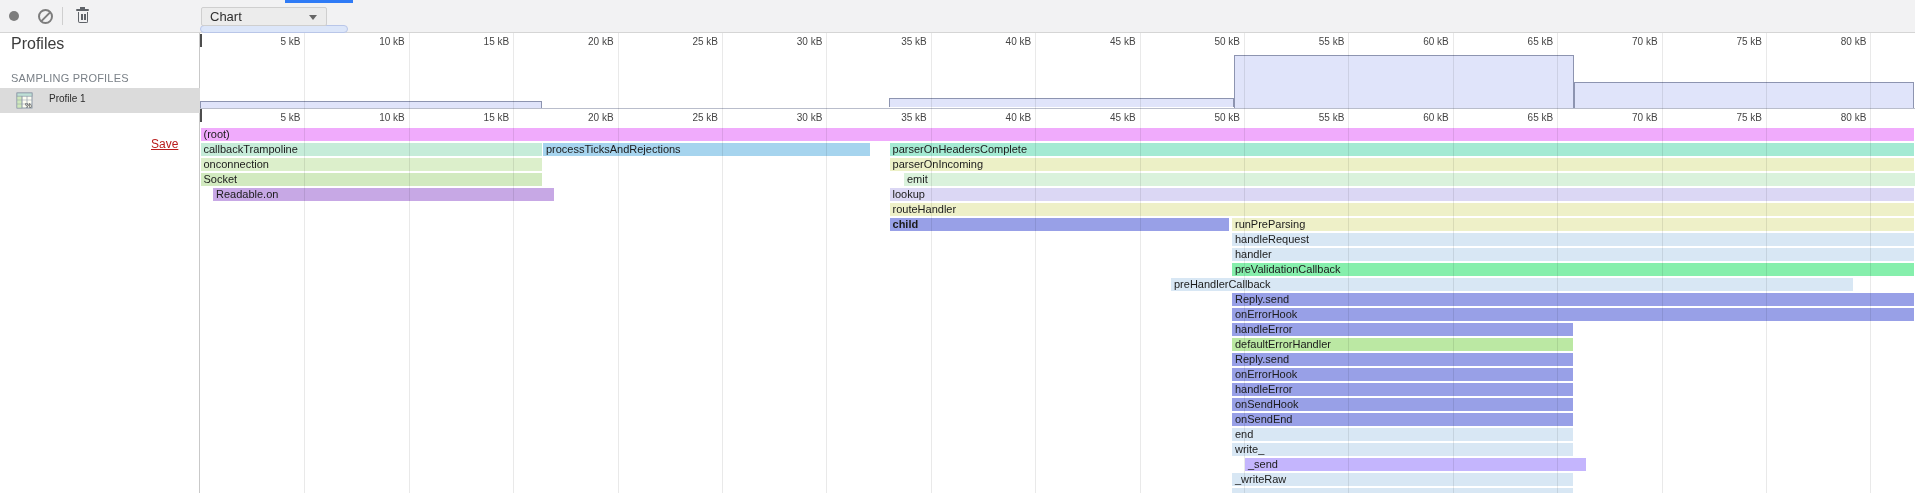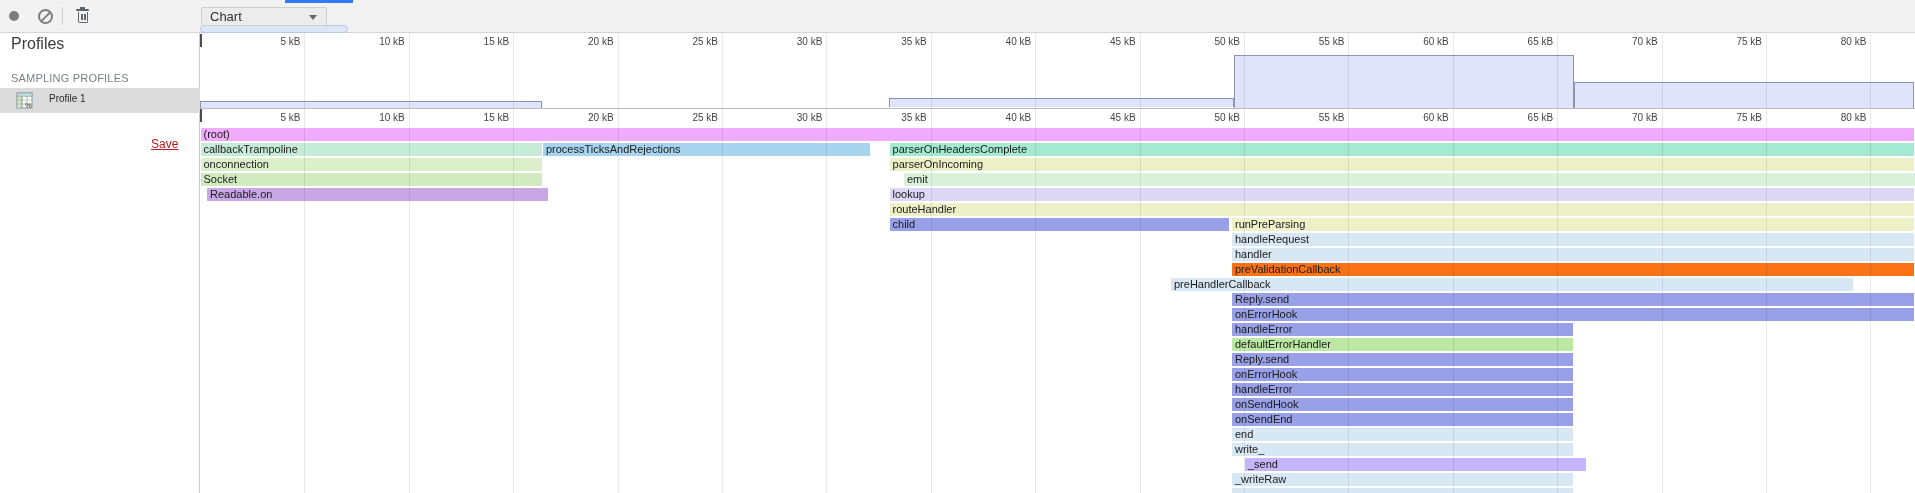--- a/index.html
+++ b/index.html
@@ -127,28 +127,28 @@
     </div>
   <div id="flame">
       <div class="flame-box" style="left: 0.5px; width: 1713.25px; top: 95px; height: 13px; background: #f0abfc;">(root)</div>
       <div class="flame-box" style="left: 0.5px; width: 341.432px; top: 110px; height: 13px; background: rgb(198, 236, 217);">callbackTrampoline</div>
       <div class="flame-box" style="left: 342.932px; width: 326.816px; top: 110px; height: 13px; background: rgb(166, 212, 238);">processTicksAndRejections</div>
       <div class="flame-box" style="left: 689.54px; width: 1024.21px; top: 110px; height: 13px; background: rgb(164, 234, 211);">parserOnHeadersComplete</div>
       <div class="flame-box" style="left: 0.5px; width: 341.432px; top: 125px; height: 13px; background: rgb(220, 239, 203);">onconnection</div>
       <div class="flame-box" style="left: 689.54px; width: 1024.21px; top: 125px; height: 13px; background: rgb(236, 240, 198);">parserOnIncoming</div>
       <div class="flame-box" style="left: 0.5px; width: 341.432px; top: 140px; height: 13px; background: rgb(210, 234, 192);">Socket</div>
       <div class="flame-box" style="left: 704px; width: 1024.21px; top: 140px; height: 13px; background: rgb(218, 242, 220);">emit</div>
-      <div class="flame-box" style="left: 7px; width: 341.432px; top: 155px; height: 13px; background: rgb(199, 168, 229);">Readable.on</div>
+      <div class="flame-box" style="left: 13px; width: 341.432px; top: 155px; height: 13px; background: rgb(199, 168, 229);">Readable.on</div>
       <div class="flame-box" style="left: 689.54px; width: 1024.21px; top: 155px; height: 13px; background: rgb(219, 215, 244);">lookup</div>
       <div class="flame-box" style="left: 689.54px; width: 1024.21px; top: 170px; height: 13px; background: rgb(238, 240, 200);">routeHandler</div>
-      <div class="flame-box" style="left: 689.54px; width: 339.344px; top: 185px; height: 13px; background: rgb(152, 160, 231);">child</div>
+      <div class="flame-box" style="left: 689.54px; width: 339.344px; top: 185px; height: 13px; background: rgb(152, 160, 231); font-weight: bold;">child</div>
       <div class="flame-box" style="left: 1031.97px; width: 681.776px; top: 185px; height: 13px; background: rgb(238, 240, 200);">runPreParsing</div>
       <div class="flame-box" style="left: 1031.97px; width: 681.776px; top: 200px; height: 13px; background: rgb(216, 231, 244);">handleRequest</div>
       <div class="flame-box" style="left: 1031.97px; width: 681.776px; top: 215px; height: 13px; background: rgb(216, 231, 244);">handler</div>
-      <div class="flame-box" style="left: 1031.97px; width: 681.776px; top: 230px; height: 13px; background: #f97316;">preValidationCallback</div>
+      <div class="flame-box" style="left: 1031.97px; width: 681.776px; top: 230px; height: 13px; background: #86efac;">preValidationCallback</div>
       <div class="flame-box" style="left: 971px; width: 681.776px; top: 245px; height: 13px; background: rgb(216, 231, 244);">preHandlerCallback</div>
       <div class="flame-box" style="left: 1031.97px; width: 681.776px; top: 260px; height: 13px; background: rgb(152, 160, 231);">Reply.send</div>
       <div class="flame-box" style="left: 1031.97px; width: 681.776px; top: 275px; height: 13px; background: rgb(152, 160, 231);">onErrorHook</div>
       <div class="flame-box" style="left: 1031.97px; width: 341.432px; top: 290px; height: 13px; background: rgb(152, 160, 231);">handleError</div>
       <div class="flame-box" style="left: 1031.97px; width: 341.432px; top: 305px; height: 13px; background: rgb(187, 232, 163);">defaultErrorHandler</div>
       <div class="flame-box" style="left: 1031.97px; width: 341.432px; top: 320px; height: 13px; background: rgb(152, 160, 231);">Reply.send</div>
       <div class="flame-box" style="left: 1031.97px; width: 341.432px; top: 335px; height: 13px; background: rgb(152, 160, 231);">onErrorHook</div>
       <div class="flame-box" style="left: 1031.97px; width: 341.432px; top: 350px; height: 13px; background: rgb(152, 160, 231);">handleError</div>
       <div class="flame-box" style="left: 1031.97px; width: 341.432px; top: 365px; height: 13px; background: rgb(152, 160, 231);">onSendHook</div>
       <div class="flame-box" style="left: 1031.97px; width: 341.432px; top: 380px; height: 13px; background: rgb(152, 160, 231);">onSendEnd</div>

